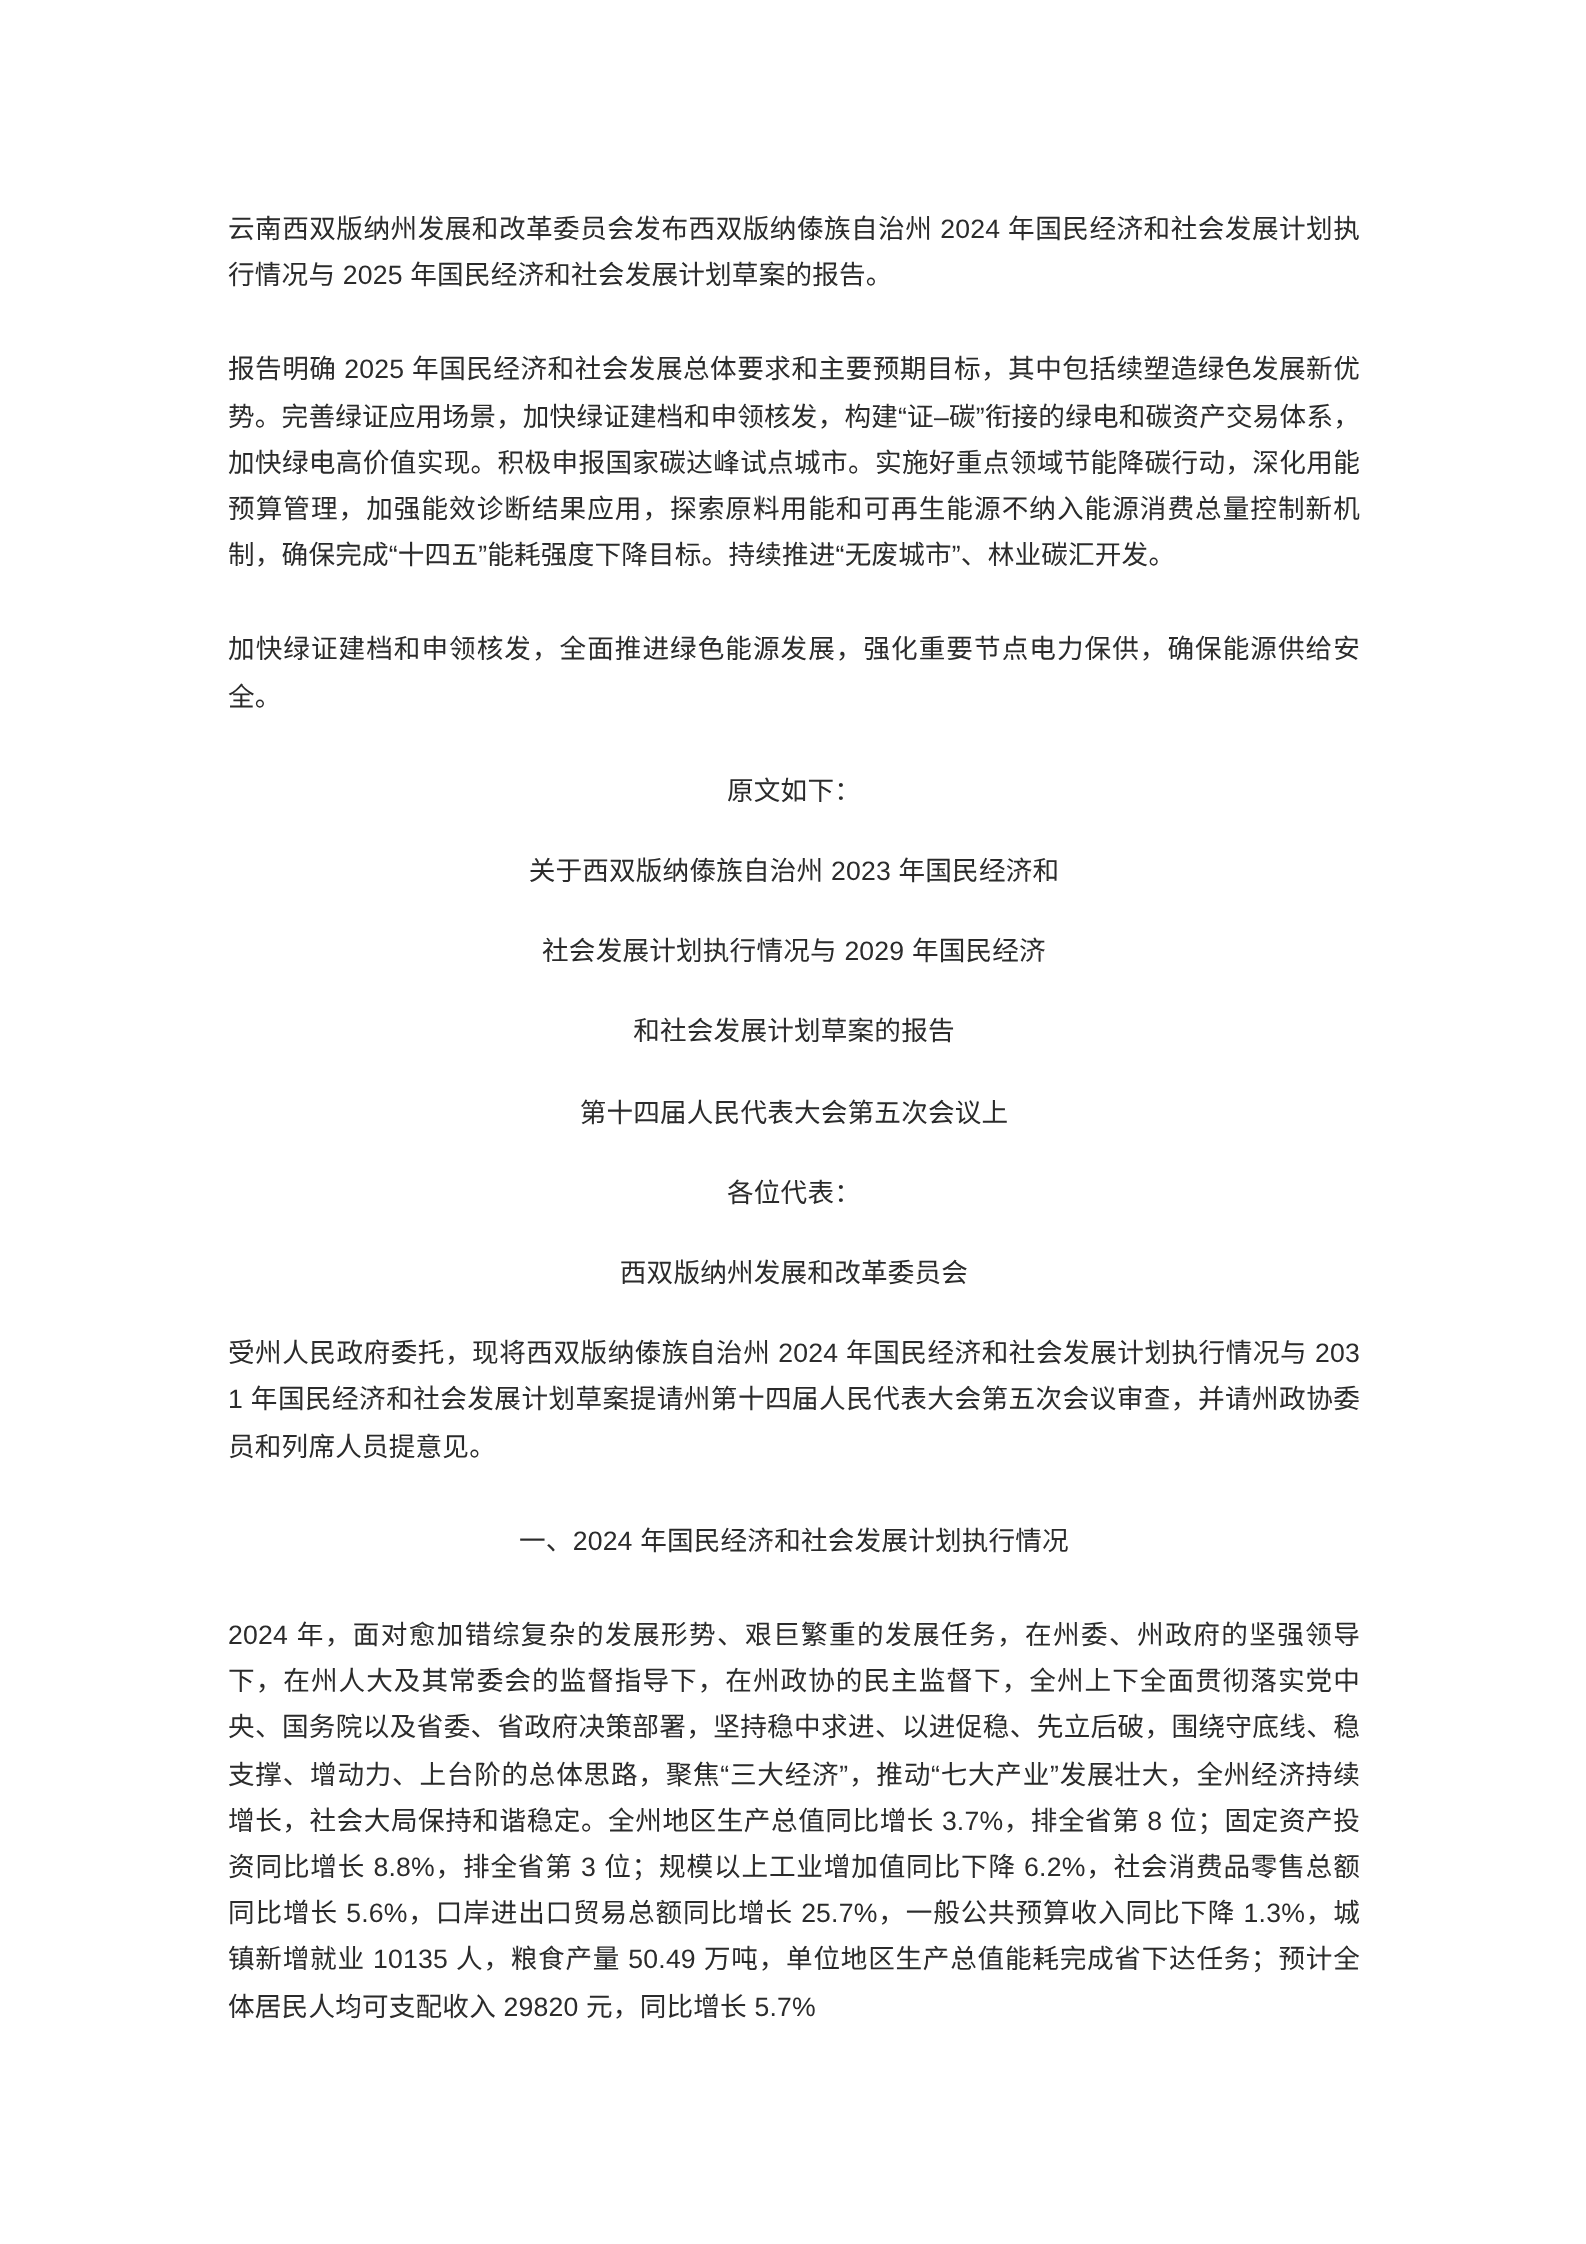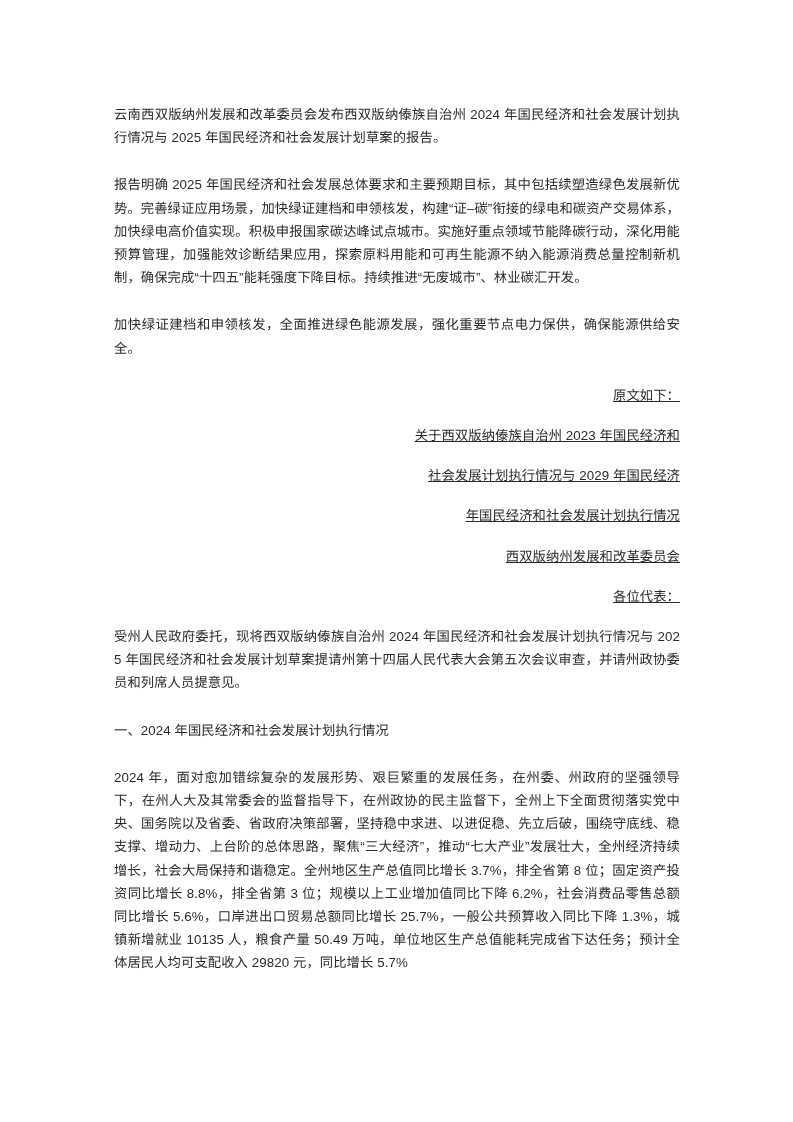--- a/index.html
+++ b/index.html
@@ -32,26 +32,25 @@
     line-height: 23.2px;
     color: #2b2b2b;
     text-align: justify;
     text-justify: inter-character;
     letter-spacing: 0.1px;
     word-break: break-all;
     white-space: normal;
   }
   .para.single {
     margin-bottom: 17px;
-    text-align: right;
-    text-decoration: underline;
+    text-align: center;
   }
   .para.heading-line {
     margin-bottom: 24px;
-    text-align: left;
+    text-align: center;
     margin-top: 14px;
   }
   .para:last-child {
     margin-bottom: 12px;
   }
 </style>
 </head>
 <body>
 
 <div class="page">
@@ -62,28 +61,29 @@
     <p class="para">报告明确 2025 年国民经济和社会发展总体要求和主要预期目标，其中包括续塑造绿色发展新优势。完善绿证应用场景，加快绿证建档和申领核发，构建“证–碳”衔接的绿电和碳资产交易体系，加快绿电高价值实现。积极申报国家碳达峰试点城市。实施好重点领域节能降碳行动，深化用能预算管理，加强能效诊断结果应用，探索原料用能和可再生能源不纳入能源消费总量控制新机制，确保完成“十四五”能耗强度下降目标。持续推进“无废城市”、林业碳汇开发。</p>
 
     <p class="para">加快绿证建档和申领核发，全面推进绿色能源发展，强化重要节点电力保供，确保能源供给安全。</p>
 
     <p class="para single">原文如下：</p>
 
     <p class="para single">关于西双版纳傣族自治州 2023 年国民经济和</p>
 
     <p class="para single">社会发展计划执行情况与 2029 年国民经济</p>
 
+    <p class="para single">和社会发展计划草案的报告</p>
 
 
-    <p class="para single">年国民经济和社会发展计划执行情况</p>
+    <p class="para single">第十四届人民代表大会第五次会议上</p>
+
+    <p class="para single">各位代表：</p>
 
     <p class="para single">西双版纳州发展和改革委员会</p>
 
-    <p class="para single">各位代表：</p>
-
-    <p class="para">受州人民政府委托，现将西双版纳傣族自治州 2024 年国民经济和社会发展计划执行情况与 2025 年国民经济和社会发展计划草案提请州第十四届人民代表大会第五次会议审查，并请州政协委员和列席人员提意见。</p>
+    <p class="para">受州人民政府委托，现将西双版纳傣族自治州 2024 年国民经济和社会发展计划执行情况与 2031 年国民经济和社会发展计划草案提请州第十四届人民代表大会第五次会议审查，并请州政协委员和列席人员提意见。</p>
 
     <p class="para heading-line">一、2024 年国民经济和社会发展计划执行情况</p>
 
     <p class="para">2024 年，面对愈加错综复杂的发展形势、艰巨繁重的发展任务，在州委、州政府的坚强领导下，在州人大及其常委会的监督指导下，在州政协的民主监督下，全州上下全面贯彻落实党中央、国务院以及省委、省政府决策部署，坚持稳中求进、以进促稳、先立后破，围绕守底线、稳支撑、增动力、上台阶的总体思路，聚焦“三大经济”，推动“七大产业”发展壮大，全州经济持续增长，社会大局保持和谐稳定。全州地区生产总值同比增长 3.7%，排全省第 8 位；固定资产投资同比增长 8.8%，排全省第 3 位；规模以上工业增加值同比下降 6.2%，社会消费品零售总额同比增长 5.6%，口岸进出口贸易总额同比增长 25.7%，一般公共预算收入同比下降 1.3%，城镇新增就业 10135 人，粮食产量 50.49 万吨，单位地区生产总值能耗完成省下达任务；预计全体居民人均可支配收入 29820 元，同比增长 5.7%</p>
 
   </div>
 </div>
 
 </body></html>

